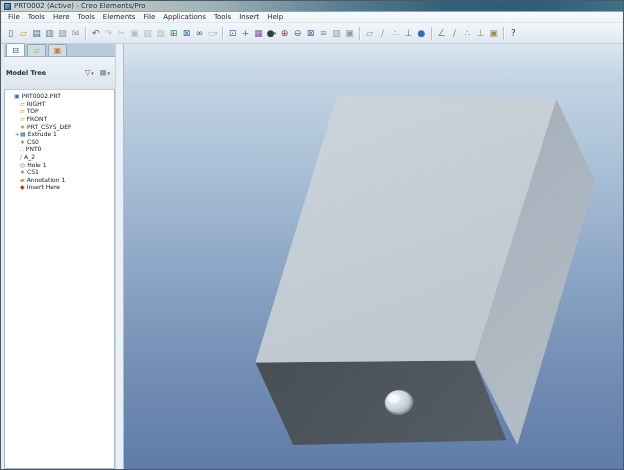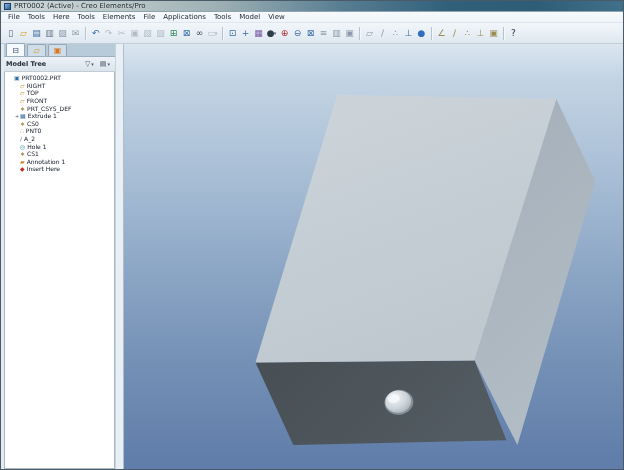--- a/index.html
+++ b/index.html
@@ -90,21 +90,21 @@
     background:#cfdde8; border:1px solid #92a8b8; border-bottom:none;
     border-radius:2px 2px 0 0;
     font-size:8px; cursor:default;
   }
   .nav-tab.active { background:#f7fafc; height:13px; }
   .nav-header {
     height:13px; flex:0 0 13px;
     background:linear-gradient(#edf2f7,#dbe4ec);
     border-bottom:1px solid #c0ccd6;
     display:flex; align-items:center;
-    padding:7px 2px;
+    padding:16px 2px;
   }
   .nav-header .hdr-label { font-size:6.5px; font-weight:bold; color:#232e38; flex:1; }
   .hdr-btn {
     display:flex; align-items:center;
     font-size:7px; color:#4a5a6a;
     padding:0 2px; height:11px;
     border:1px solid transparent; border-radius:1px; cursor:default;
   }
   .hdr-btn .caret { font-size:5px; margin-left:1px; }
 
@@ -152,22 +152,22 @@
 
   <div class="menubar" id="menubar">
       <span class="menu-item">File</span>
       <span class="menu-item">Tools</span>
       <span class="menu-item">Here</span>
       <span class="menu-item">Tools</span>
       <span class="menu-item">Elements</span>
       <span class="menu-item">File</span>
       <span class="menu-item">Applications</span>
       <span class="menu-item">Tools</span>
-      <span class="menu-item">Model</span>
-      <span class="menu-item">View</span>
+      <span class="menu-item">Insert</span>
+      <span class="menu-item">Help</span>
     </div>
 
   <div class="toolbar" id="toolbar">
       <span class="tbi">
         <span style="color: rgb(86, 103, 122);">▯</span>
       </span>
       <span class="tbi">
         <span style="color: rgb(208, 154, 26);">▱</span>
       </span>
       <span class="tbi">

